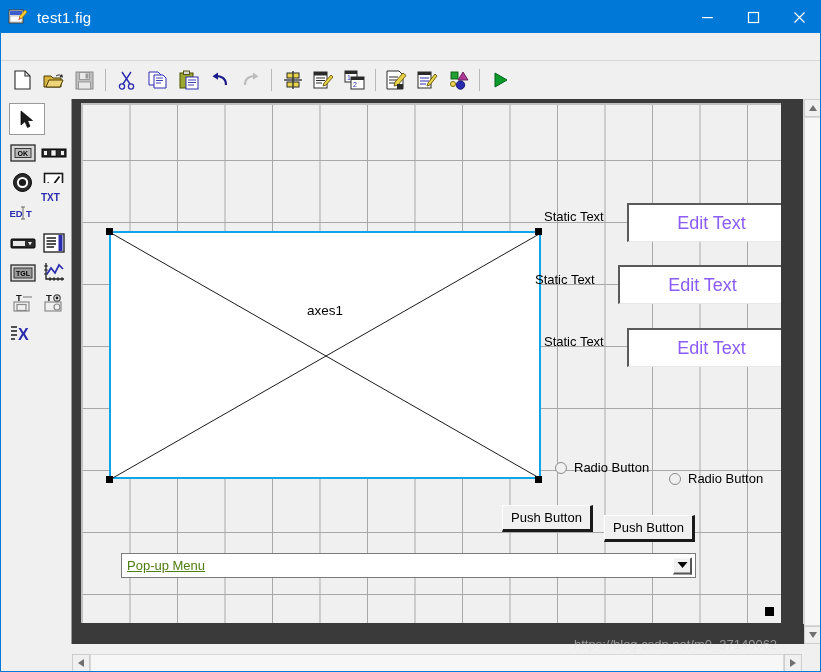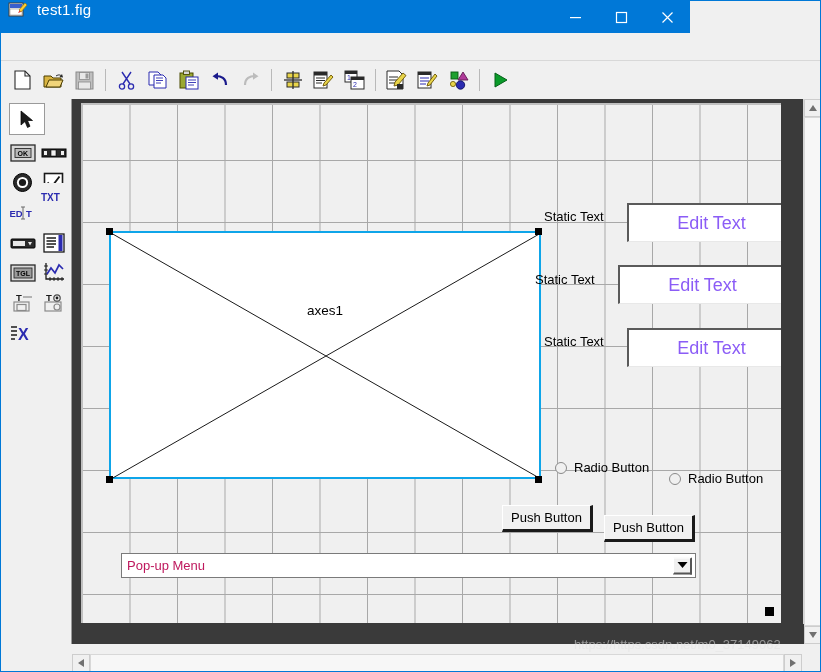--- a/index.html
+++ b/index.html
@@ -22,24 +22,25 @@
     background: #f0f0f0;
     border: 1px solid #0078d7;
     box-sizing: border-box;
     overflow: hidden;
   }
 
   
   .titlebar {
     position: absolute;
     left: 0; top: 0;
-    width: 689px;
+    width: 821px;
     height: 32px;
     background: #0078d7;
     display: flex;
+    align-items: center;
   }
   .title-icon {
     width: 20px; height: 18px;
     margin-left: 7px;
     position: relative;
     flex: none;
   }
   .title-text {
     color: #ffffff;
     font-size: 15px;
@@ -261,23 +262,24 @@
 
   
   .popup {
     position: absolute;
     background: #ffffff;
     border: 1px solid #7a7a7a;
     box-sizing: border-box;
     display: flex;
     align-items: center;
     font-size: 13px;
-    color: #be185d;
+    color: #4d7c0f;
     padding-left: 5px;
     font-family: "Liberation Sans", sans-serif;
+    text-decoration: underline;
   }
   .popup-arrow {
     position: absolute;
     right: 3px; top: 50%;
     transform: translateY(-50%);
     width: 19px; height: 17px;
     background: #f0f0f0;
     border-top: 1px solid #ffffff;
     border-left: 1px solid #ffffff;
     border-right: 2px solid #555;
@@ -669,21 +671,21 @@
       </div>
       <div class="sb-track" style="left:0; top:18px; width:17px; height:509px;"></div>
       <div class="sb-arrow" style="left:0; bottom:0; width:17px; height:18px;">
         <svg width="8" height="6" viewBox="0 0 8 6">
             <path d="M0 0 L8 0 L4 6 Z" fill="#707070"></path>
           </svg>
       </div>
     </div>
 
     <div class="dark-strip" style="left:70px; top:525px; width:732px; height:20px;"></div>
-    <div class="watermark" style="left:572px; top:538px;">https://https.csdn.net/m0_37149062</div>
+    <div class="watermark" style="left:572px; top:538px;">https://blog.csdn.net/m0_37149062</div>
 
     <div class="hscroll">
       <div class="sb-arrow" style="left:0; top:0; width:18px; height:18px;">
         <svg width="6" height="8" viewBox="0 0 6 8">
             <path d="M6 0 L6 8 L0 4 Z" fill="#707070"></path>
           </svg>
       </div>
       <div class="sb-track" style="left:18px; top:0; width:694px; height:18px;"></div>
       <div class="sb-arrow" style="right:18px; top:0; width:18px; height:18px;">
         <svg width="6" height="8" viewBox="0 0 6 8">

